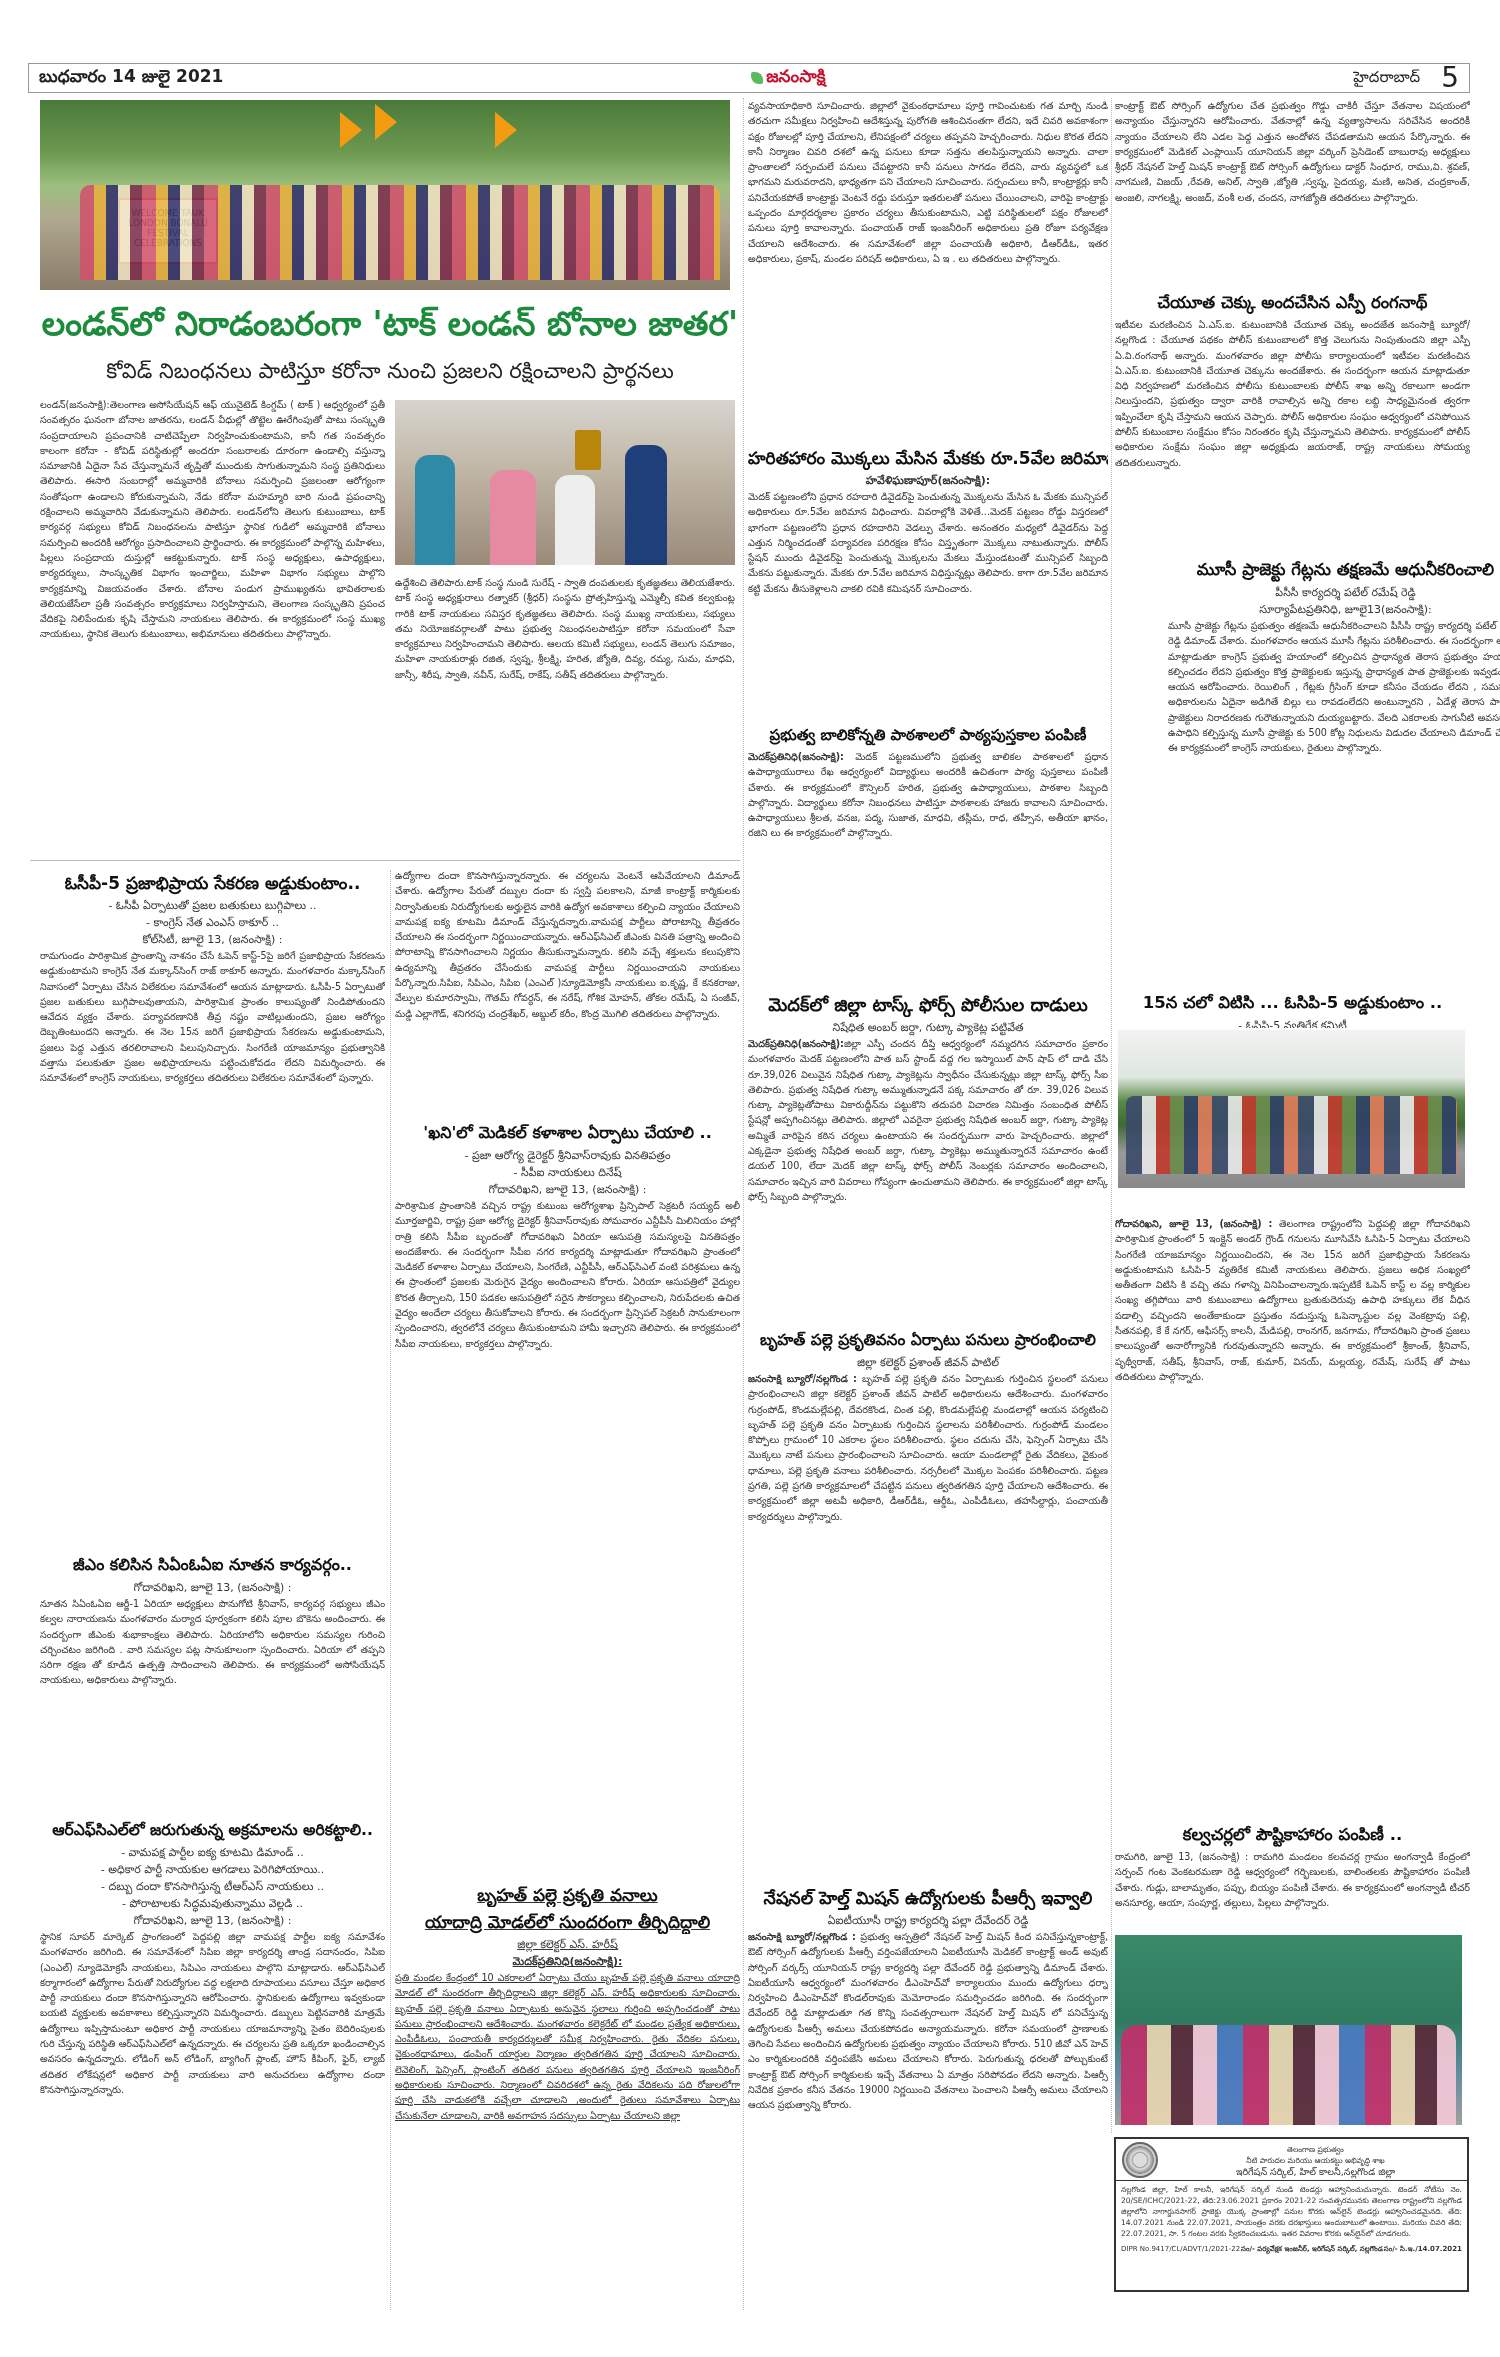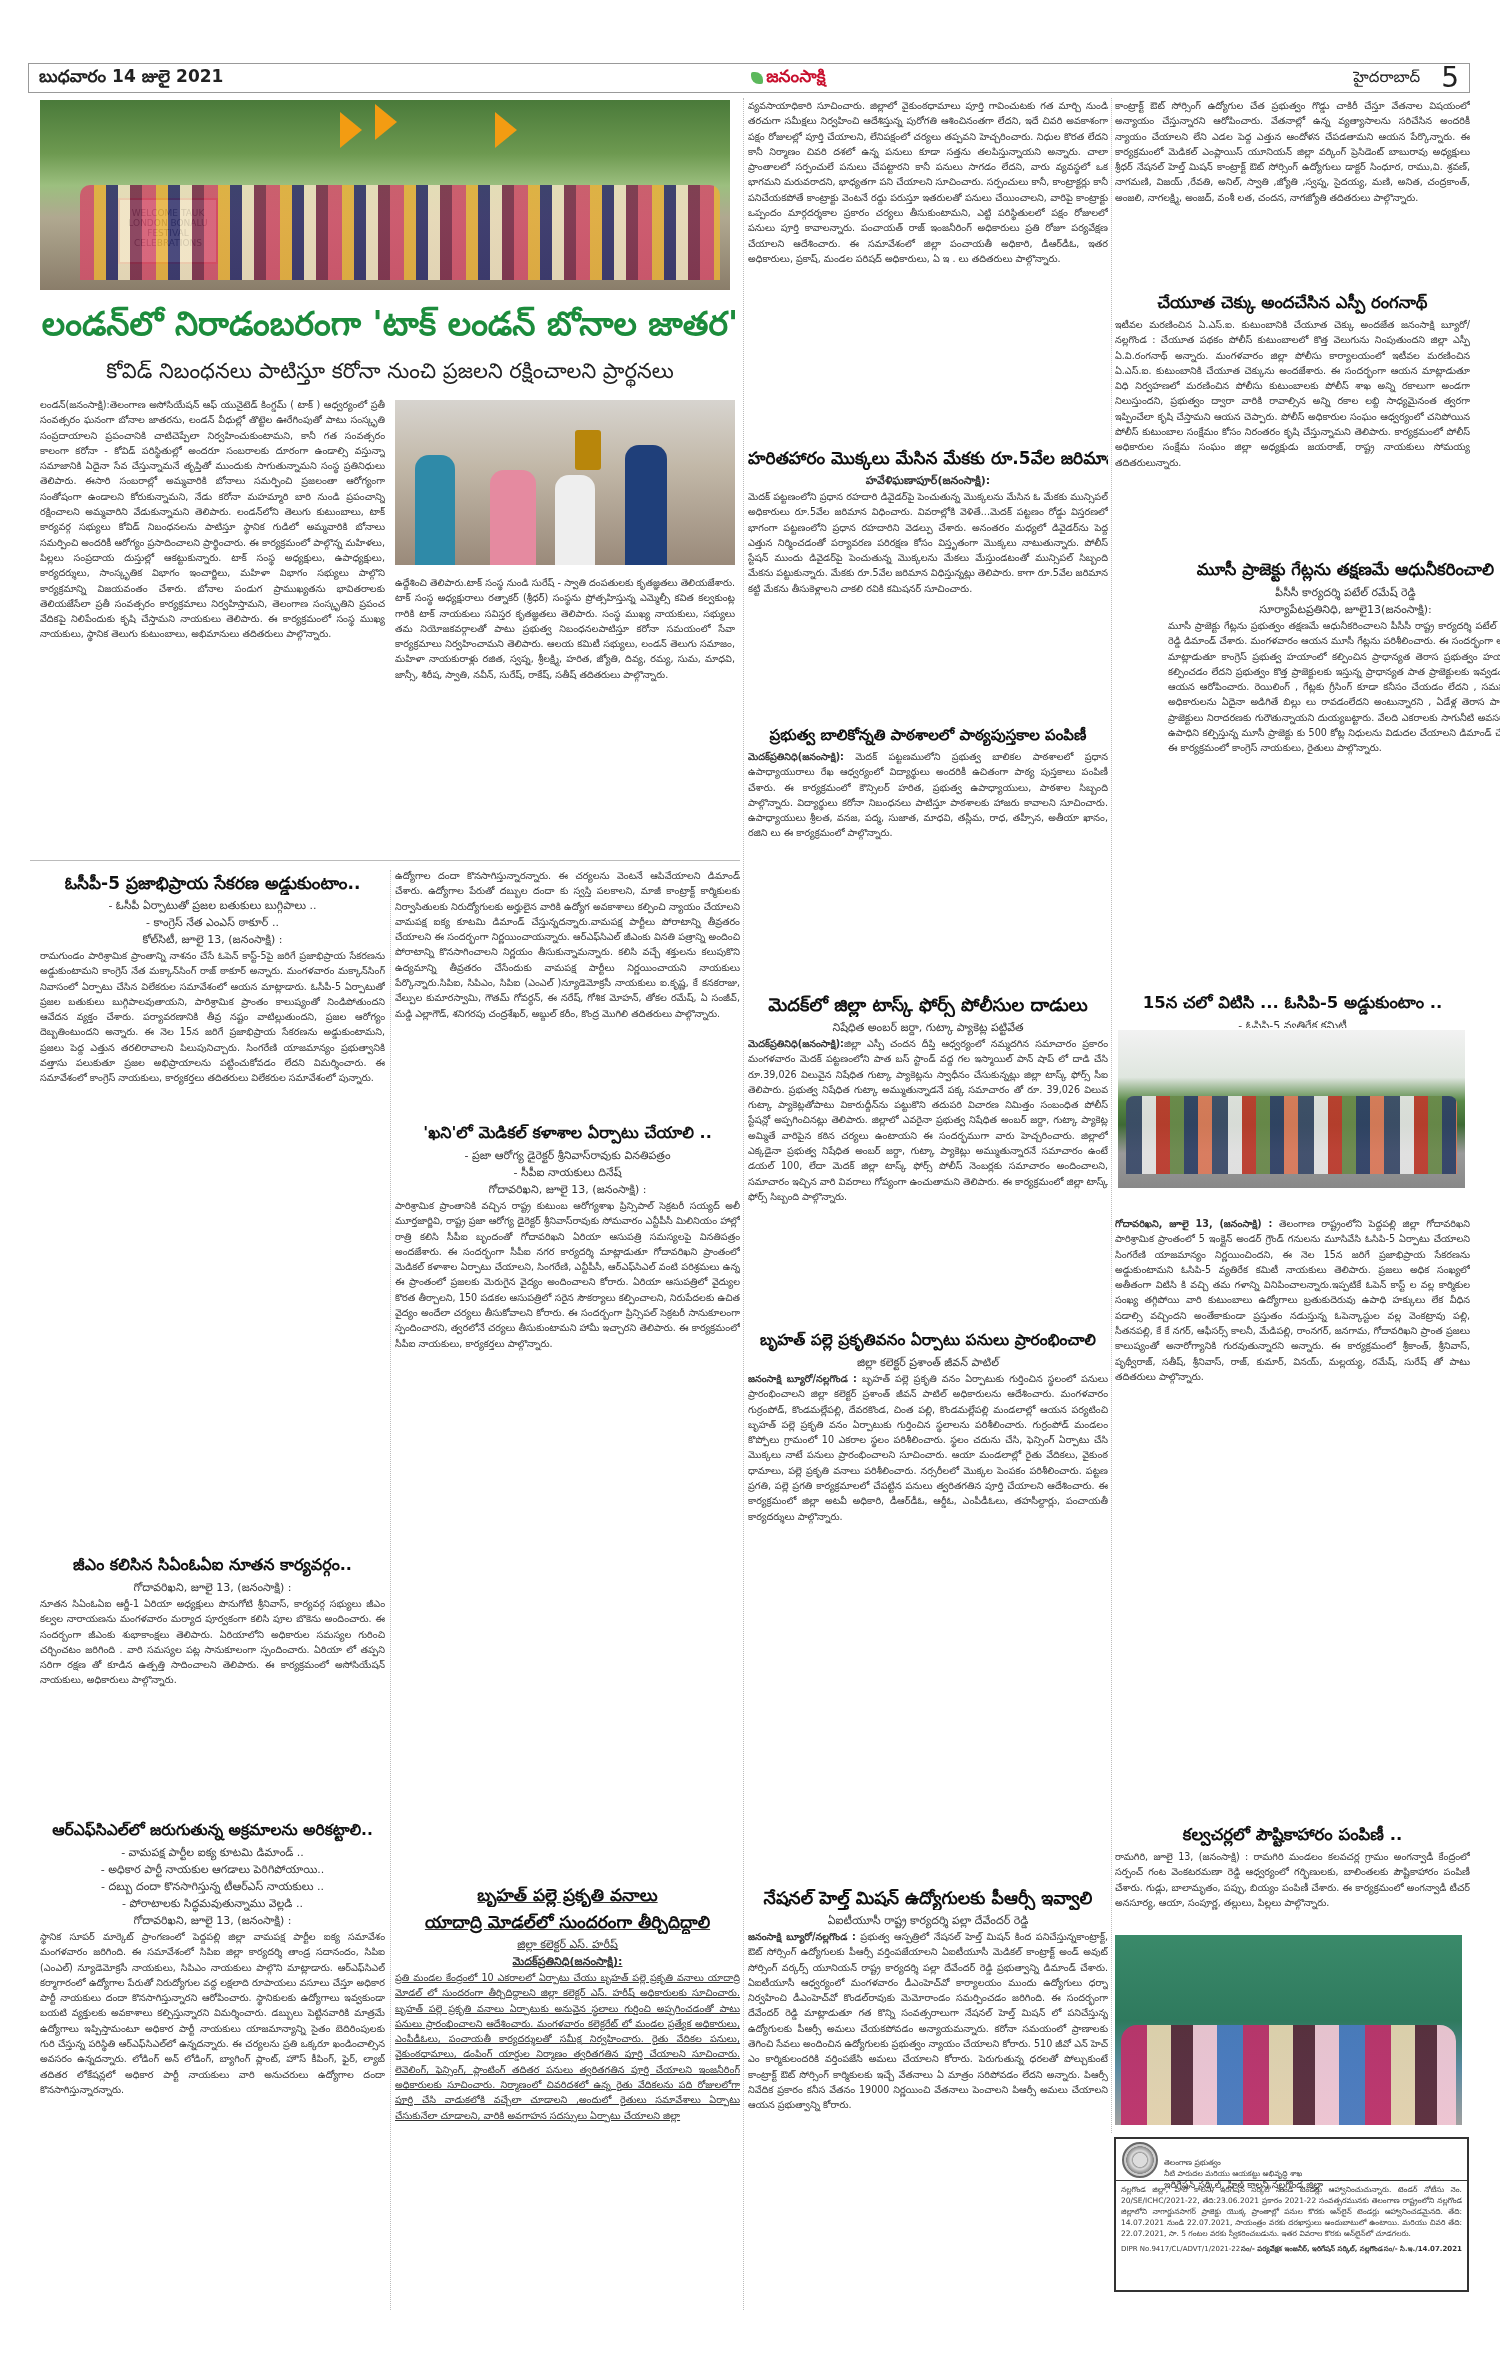--- a/index.html
+++ b/index.html
@@ -38,21 +38,21 @@
   .ph-protest .row { position: absolute; left: 8px; right: 8px; bottom: 14px; height: 78px;
      background: repeating-linear-gradient(90deg, #3a4a6a 0 16px, #e8e8e8 16px 30px, #c0392b 30px 44px, #6a8a4a 44px 58px, #2d3f66 58px 72px, #e07a5a 72px 86px); border-radius: 8px 8px 0 0; opacity: .9; }
   .ph-women { background: linear-gradient(180deg, #3a8a6a 0%, #2f7a5e 45%, #5a8aa0 70%, #a0a0a0 100%); }
   .ph-women .row { position: absolute; left: 6px; right: 6px; bottom: 0; height: 100px;
      background: repeating-linear-gradient(90deg, #c0306a 0 26px, #e8d6b0 26px 50px, #5a2a3a 50px 72px, #f4c8d6 72px 96px, #4a7ac0 96px 122px); border-radius: 16px 16px 0 0; opacity: .92; }
 
   .ad-box { position: absolute; left: 1114px; top: 2137px; width: 355px; height: 155px; border: 2px solid #333; font-size: 7.5px; line-height: 11px; color: #333; }
   .ad-top { display: flex; border-bottom: 1px solid #333; height: 42px; }
   .ad-seal { width: 36px; height: 36px; border-radius: 50%; border: 2px solid #666; margin: 3px 6px; flex: none;
      background: radial-gradient(circle, #ddd 30%, #999 32%, #ddd 40%, #888 60%, #ccc 62%); }
-  .ad-heads { flex: 1; text-align: left; padding-top: 18px; }
+  .ad-heads { flex: 1; text-align: center; padding-top: 5px; }
   .ad-heads .t1 { font-size: 7.5px; }
   .ad-heads .t3 { font-size: 9.5px; font-weight: normal; }
   .ad-body { padding: 3px 5px; text-align: justify; }
   .ad-foot { display: flex; justify-content: space-between; padding: 2px 5px; font-weight: bold; font-size: 7px; }
 </style>
 </head>
 <body>
 
 <div class="masthead">
   <span class="mast-date">బుధవారం 14 జులై 2021</span>

